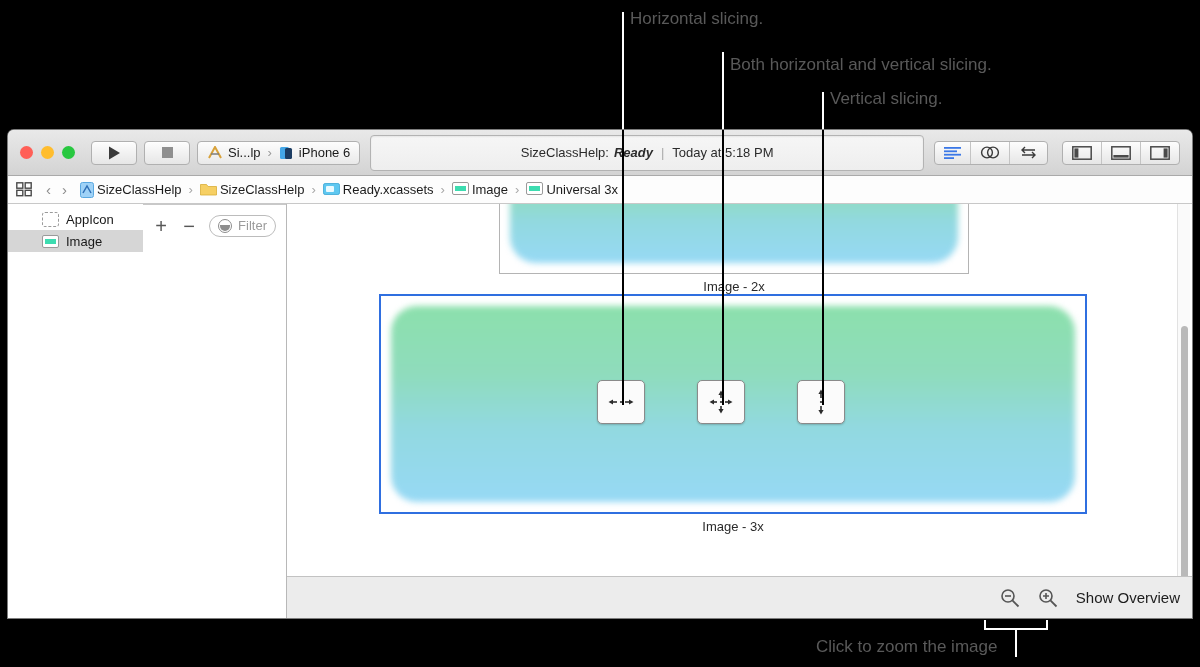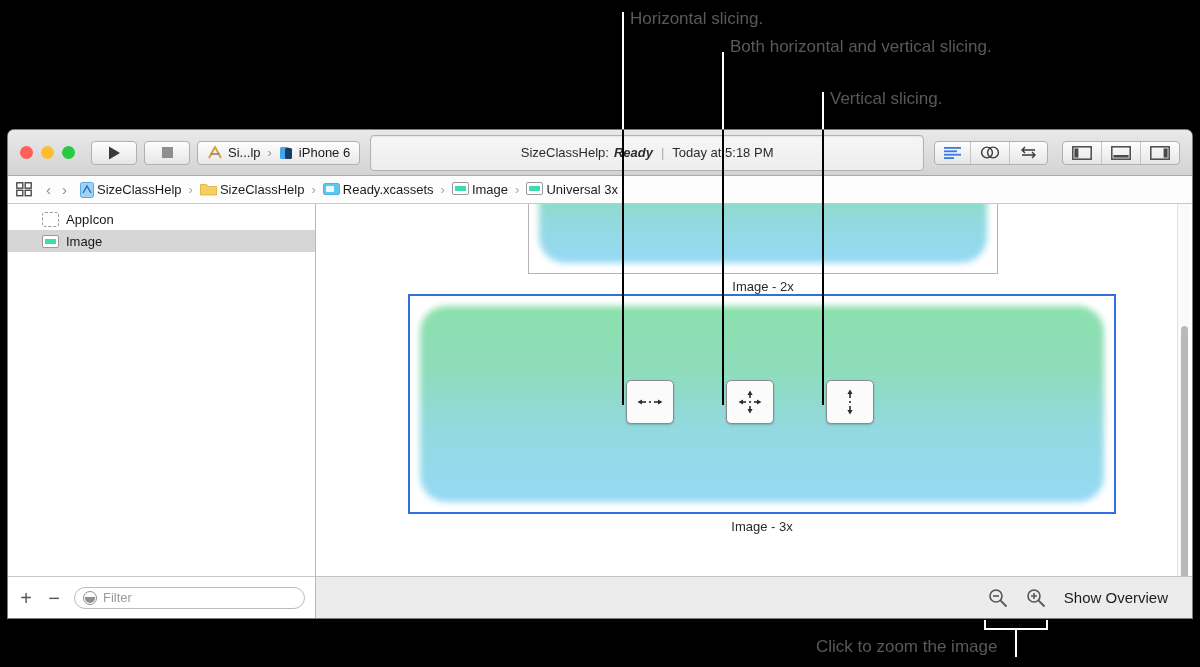--- a/index.html
+++ b/index.html
@@ -15,21 +15,21 @@
   
   .callout {
     position: absolute;
     color: #595959;
     font-size: 17px;
     line-height: 20px;
     white-space: nowrap;
     font-family: "Liberation Sans", sans-serif;
   }
   #callout-horizontal { left: 630px; top: 9px; }
-  #callout-both       { left: 730px; top: 37px; }
+  #callout-both       { left: 730px; top: 55px; }
   #callout-vertical   { left: 830px; top: 89px; }
   #callout-zoom       { left: 816px; top: 637px; font-size: 17px; }
 
   
   .leader {
     position: absolute;
     width: 2px;
     background: #ffffff;
   }
   .leader.dark { background: #000000; }
@@ -131,24 +131,24 @@
     gap: 3px;
   }
   #jumpbar .crumb { display: flex; align-items: flex-start; gap: 3px; }
   #jumpbar .sepchev { color: #a8a8a8; font-size: 13px; margin: 0 4px; }
   .navarrow { color: #8c8c8c; font-size: 15px; padding: 0 4px; }
 
   
   #body { display: flex; height: calc(488px - 46px - 28px); }
 
   #sidebar {
-    width: 308px;
+    width: 279px;
     background: #ffffff;
     border-right: 1px solid #b8b8b8;
-    display: flex; flex-direction: column;
+    display: flex; 
   }
   #sidebar-list { flex: 1; padding-top: 4px; }
   .side-row {
     height: 22px;
     display: flex; align-items: center;
     gap: 7px;
     padding-left: 34px;
     font-size: 13px; color: #181818;
   }
   .side-row.selected { background: #d6d6d6; }
@@ -244,21 +244,21 @@
 
   
   #editor-bottom {
     position: absolute;
     left: 0; right: 0; bottom: 0;
     height: 42px;
     background: #ececec;
     border-top: 1px solid #c2c2c2;
     display: flex; align-items: center; justify-content: flex-end;
     gap: 18px;
-    padding-right: 24px;
+    padding-right: 12px;
   }
   #show-overview { font-size: 15px; color: #1c1c1c; }
 
   
   #vscroll {
     position: absolute;
     right: 2px; top: 0; bottom: 42px;
     width: 13px;
     background: #fafafa;
     border-left: 1px solid #e2e2e2;

